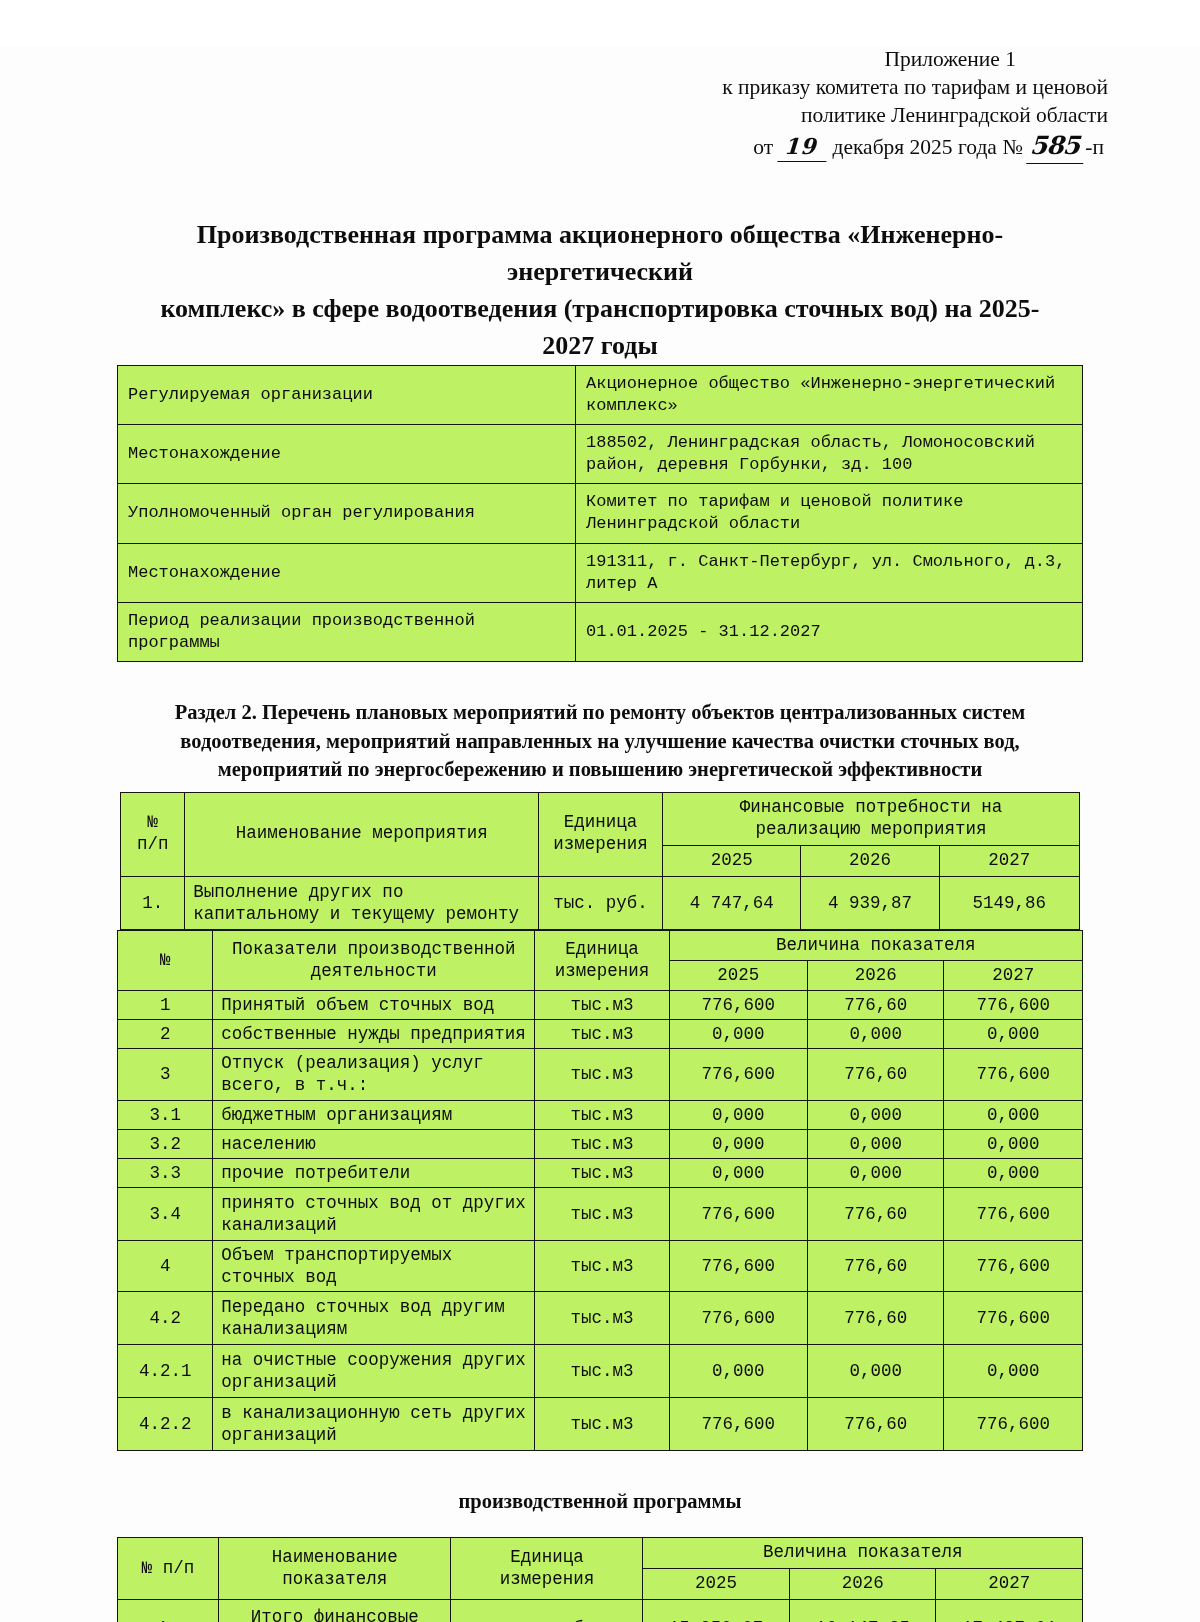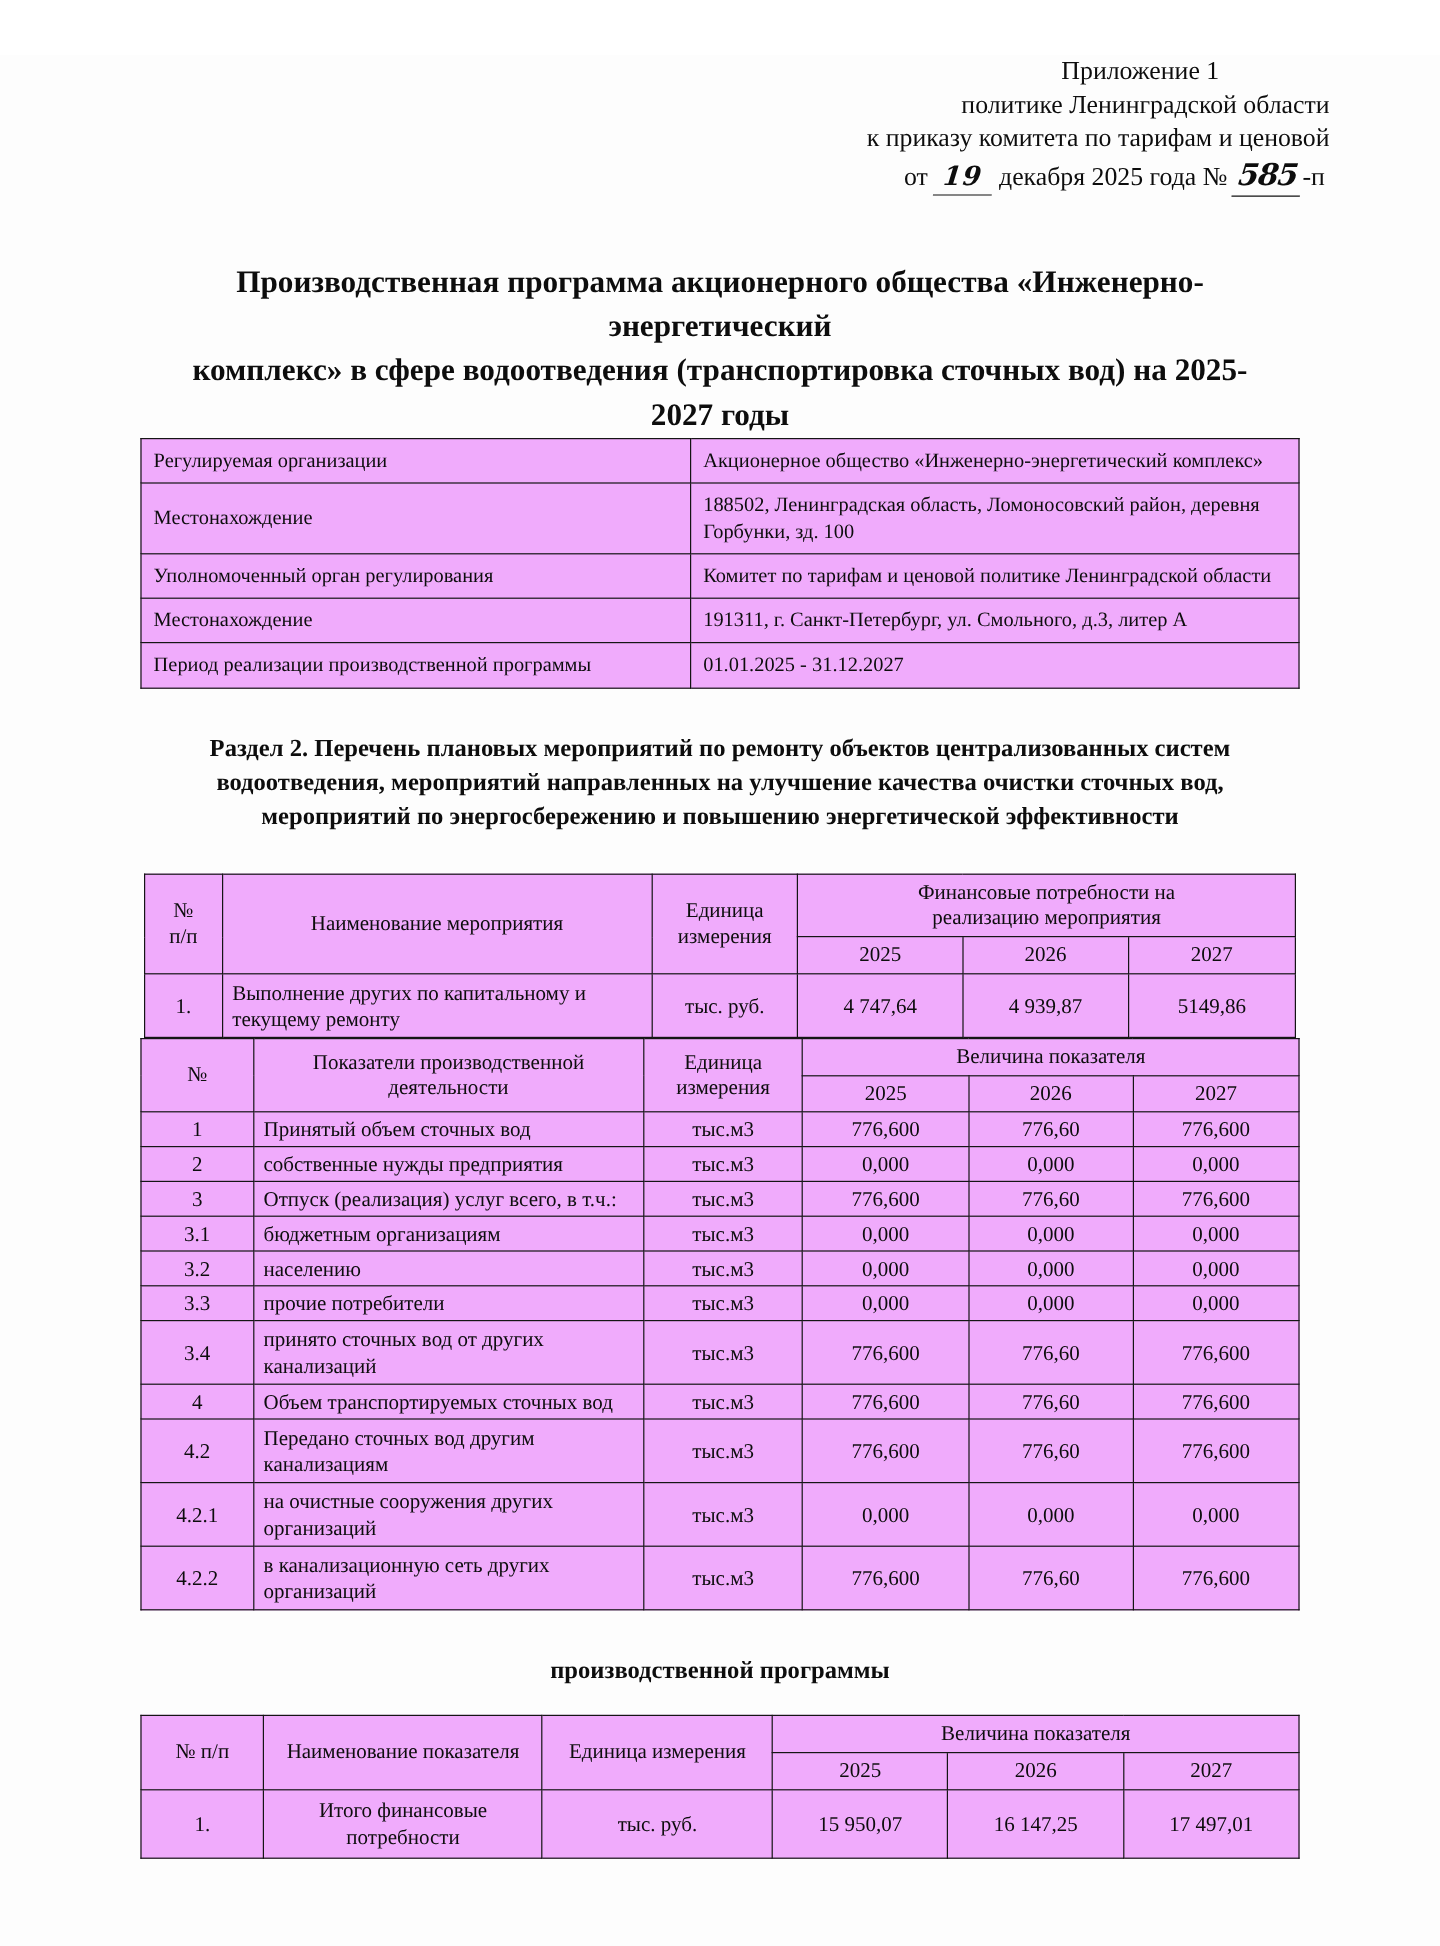--- a/index.html
+++ b/index.html
@@ -65,29 +65,30 @@
     font-size: 26px;
     line-height: 1.42;
   }
   .section-title {
     text-align: center;
     font-weight: 700;
     font-size: 20.5px;
     line-height: 1.40;
   }
   .section-title.s1 { margin: 34px 0 28px 0; }
-  .section-title.s2 { margin: 36px auto 32px auto; width: 980px; }
+  .section-title.s2 { margin: 36px auto 8px auto; width: 980px; }
   .section-title.s3 { margin: 34px 0 24px 0; }
   .section-title.s4 { margin: 36px auto 22px auto; width: 860px; }
 
   
   table {
     border-collapse: collapse;
     margin: 0 auto;
-    background: #f0abfc;
+    background: #bef264;
+    font-family: Liberation Mono, monospace;
   }
   table td, table th {
     border: 1.3px solid #151515;
     padding: 4px 8px;
     font-weight: 400;
     font-size: 17px;
     vertical-align: middle;
   }
 
   
@@ -139,22 +140,22 @@
   .t-finance tr.data td { height: 48px; line-height: 1.28; }
   .cell-2line { line-height: 1.26; }
 </style>
 </head>
 <body>
 
 <div class="page">
 
   <div class="header-block">
     <span class="header-line l1">Приложение 1</span>
+    <span class="header-line l2">к приказу комитета по тарифам и ценовой</span>
     <span class="header-line l3">политике Ленинградской области</span>
-    <span class="header-line l2">к приказу комитета по тарифам и ценовой</span>
     <span class="header-line l4">
       <span>от</span>
       <span class="hand">19</span>
       <span>декабря 2025 года №</span>
       <span class="hand num2">585</span><span>-п</span>
     </span>
   </div>
 
   <div class="doc-title">
     <div>Производственная программа акционерного общества «Инженерно-энергетический</div>

